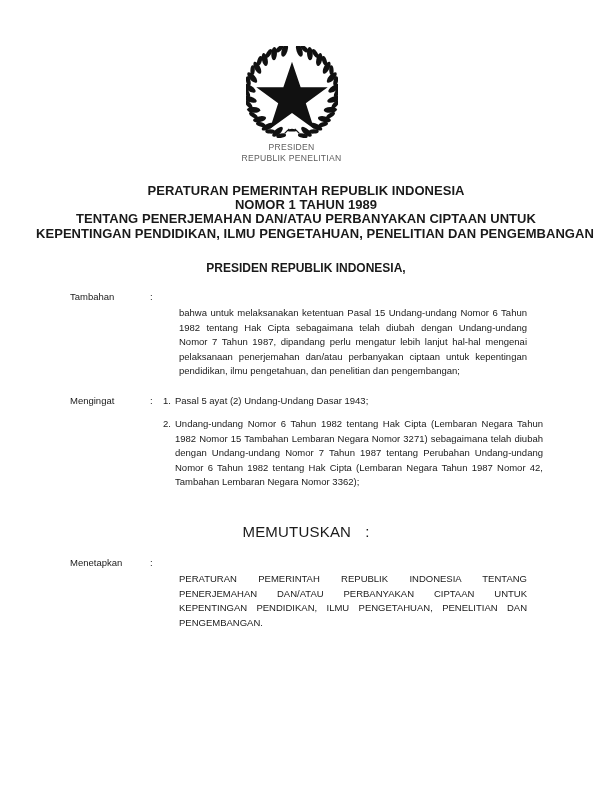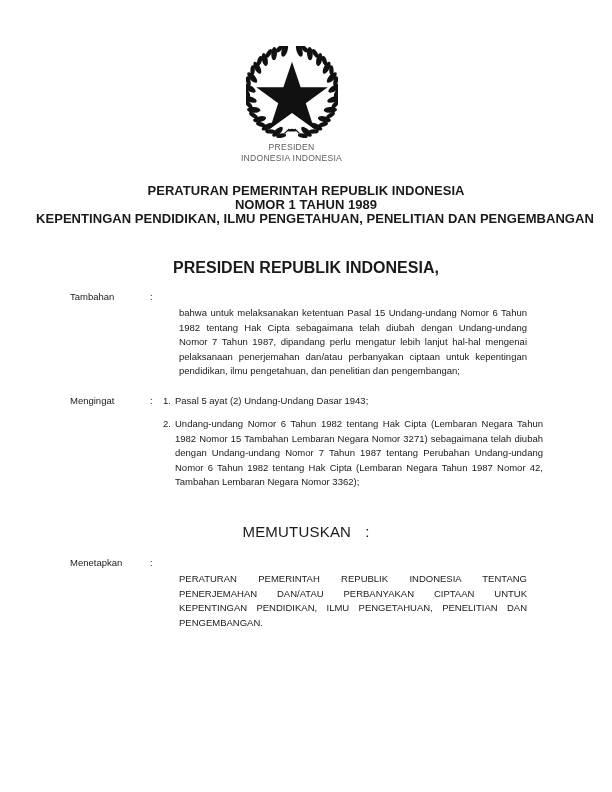--- a/index.html
+++ b/index.html
@@ -57,21 +57,21 @@
   }
   .title-block .tline { white-space: nowrap; }
 
   .subtitle-block {
     position: absolute;
     top: 261px;
     left: 36px;
     width: 540px;
     text-align: center;
     font-weight: bold;
-    font-size: 16px;
+    font-size: 12px;
     line-height: 14px;
   }
 
   
   .clause {
     position: absolute;
     left: 70px;
     width: 473px;
     font-size: 9.5px;
     line-height: 14.6px;
@@ -278,27 +278,28 @@
 
           <path d="M44,92 q6,-4 12,0 q-6,2 -12,0 z"></path>
           <path d="M47,90 l-5,5 M53,90 l5,5" stroke="#111111" stroke-width="1.3" fill="none"></path>
         </g>
 
         <polygon points="50,17 59.4,44.9 88.8,44.9 65,62.2 74.1,90.1 50,72.8 25.9,90.1 35,62.2 11.2,44.9 40.6,44.9"></polygon>
       </g>
     </svg>
     <div class="emblem-caption">
       <div>PRESIDEN</div>
-      <div>INDONESIA INDONESIA</div>
+      <div>REPUBLIK PENELITIAN</div>
     </div>
   </div>
 
   <div class="title-block">
     <div class="tline">PERATURAN PEMERINTAH REPUBLIK INDONESIA</div>
     <div class="tline">NOMOR 1 TAHUN 1989</div>
+    <div class="tline">TENTANG PENERJEMAHAN DAN/ATAU PERBANYAKAN CIPTAAN UNTUK</div>
     <div class="tline">KEPENTINGAN PENDIDIKAN, ILMU PENGETAHUAN, PENELITIAN DAN PENGEMBANGAN</div>
   </div>
 
   <div class="subtitle-block">PRESIDEN REPUBLIK INDONESIA,</div>
 
   <div class="clause" style="top:290px;">
     <span class="clause-label">Tambahan</span>
     <span class="clause-colon">:</span>
     <div class="clause-body">
       <p>bahwa untuk melaksanakan ketentuan Pasal 15 Undang-undang Nomor 6 Tahun 1982 tentang Hak Cipta sebagaimana telah diubah dengan Undang-undang Nomor 7 Tahun 1987, dipandang perlu mengatur lebih lanjut hal-hal mengenai pelaksanaan penerjemahan dan/atau perbanyakan ciptaan untuk kepentingan pendidikan, ilmu pengetahuan, dan penelitian dan pengembangan;</p>

